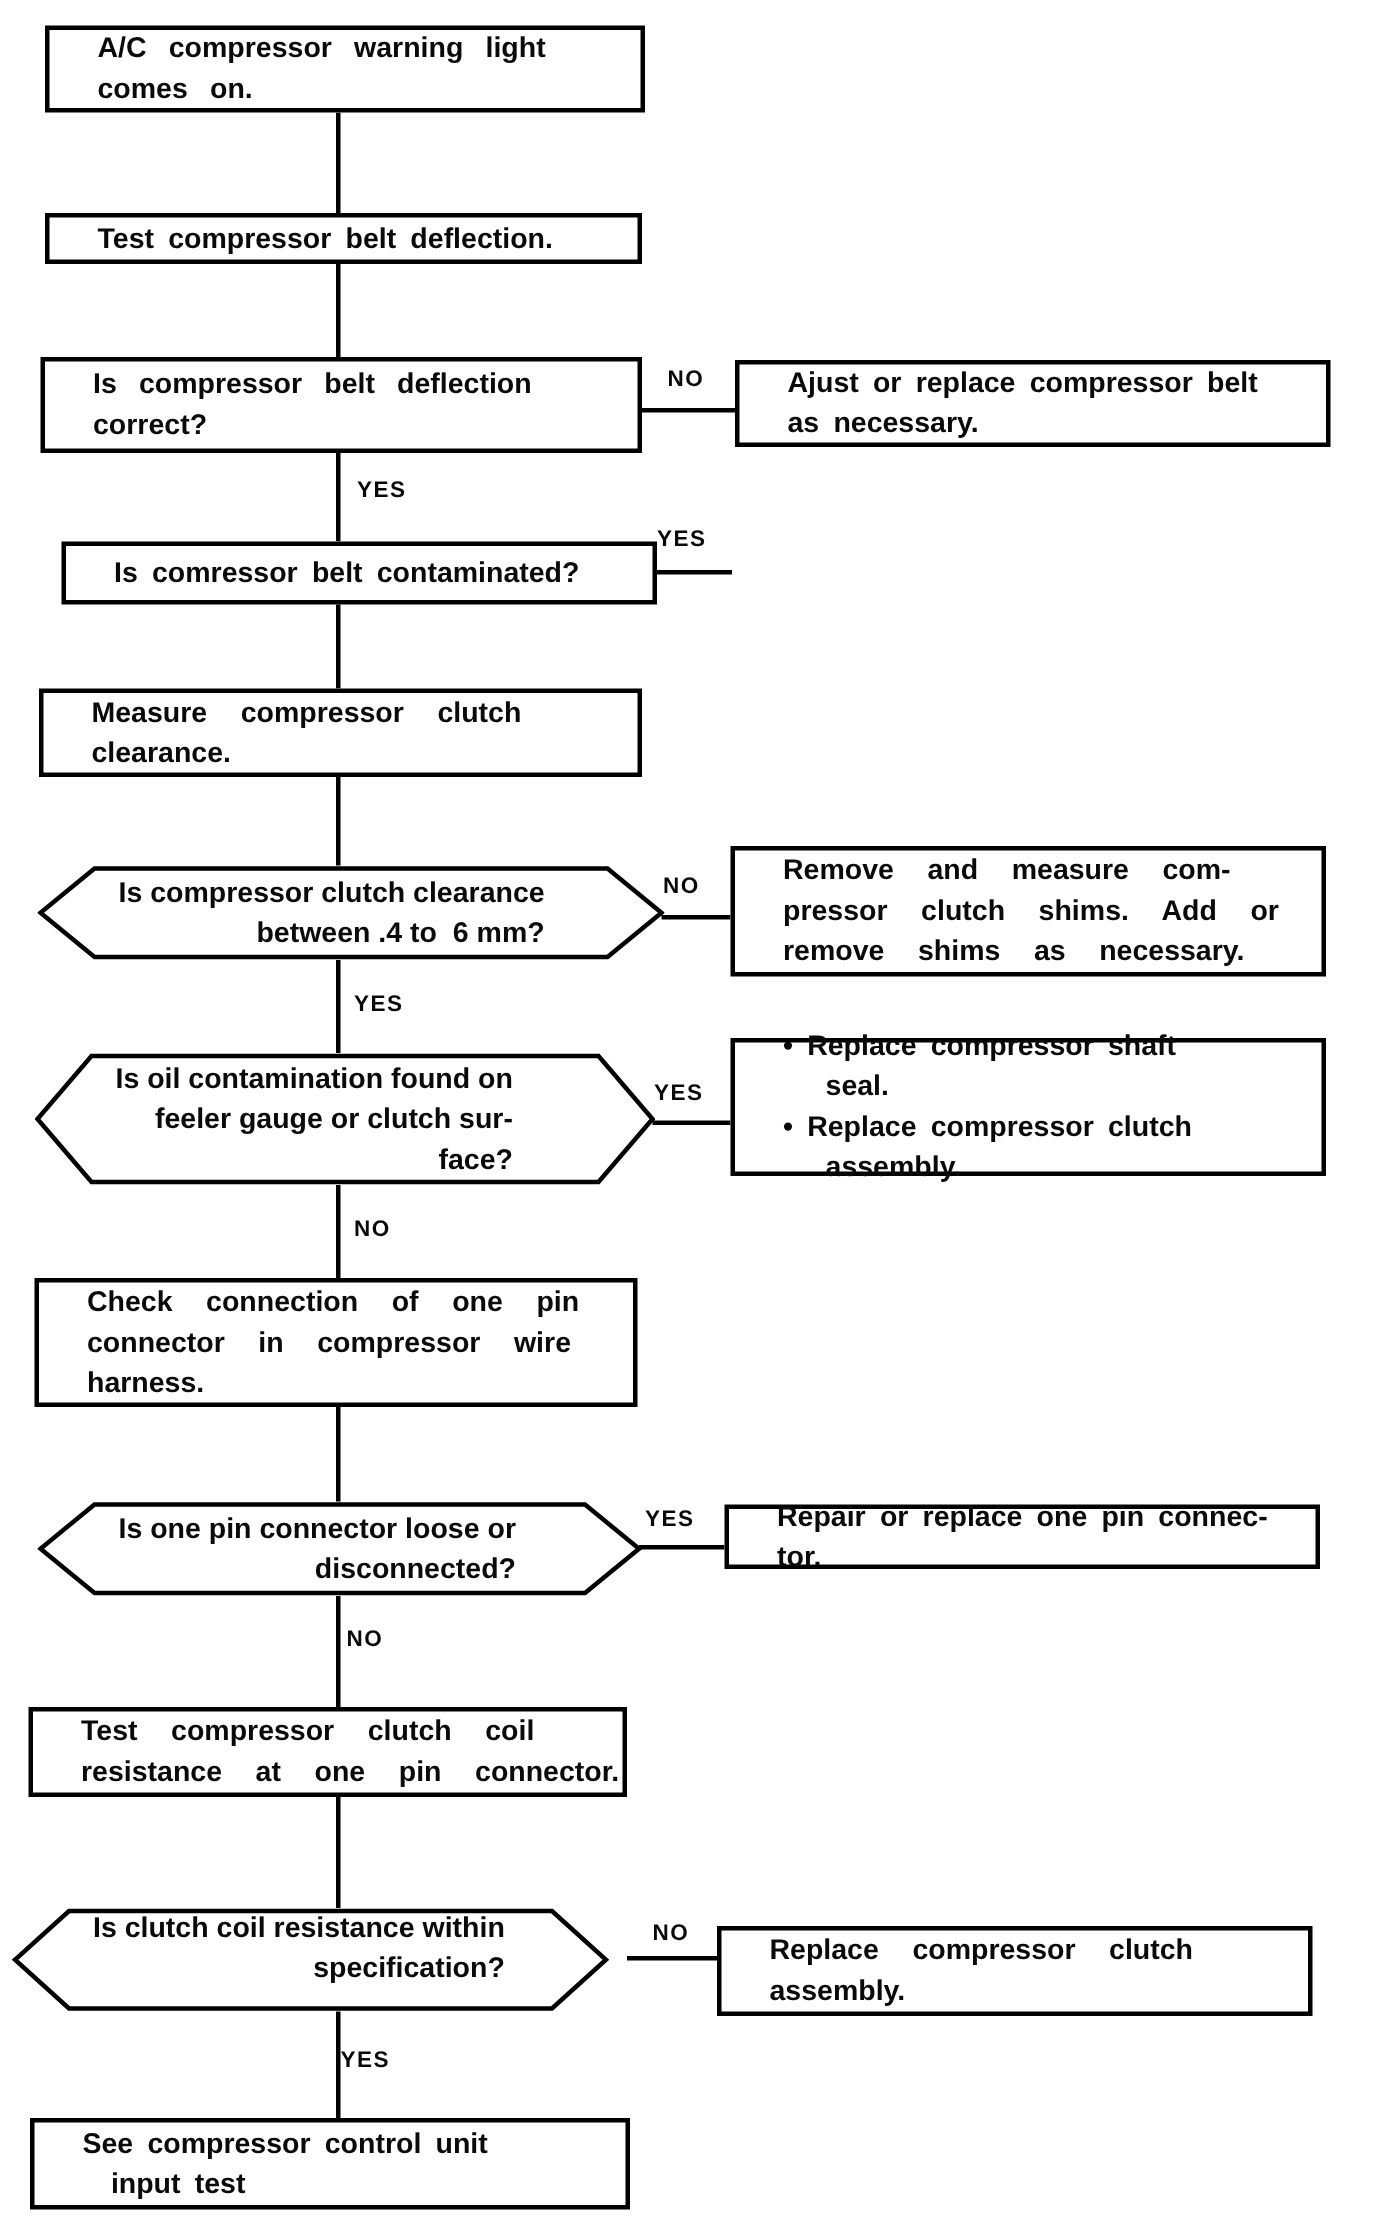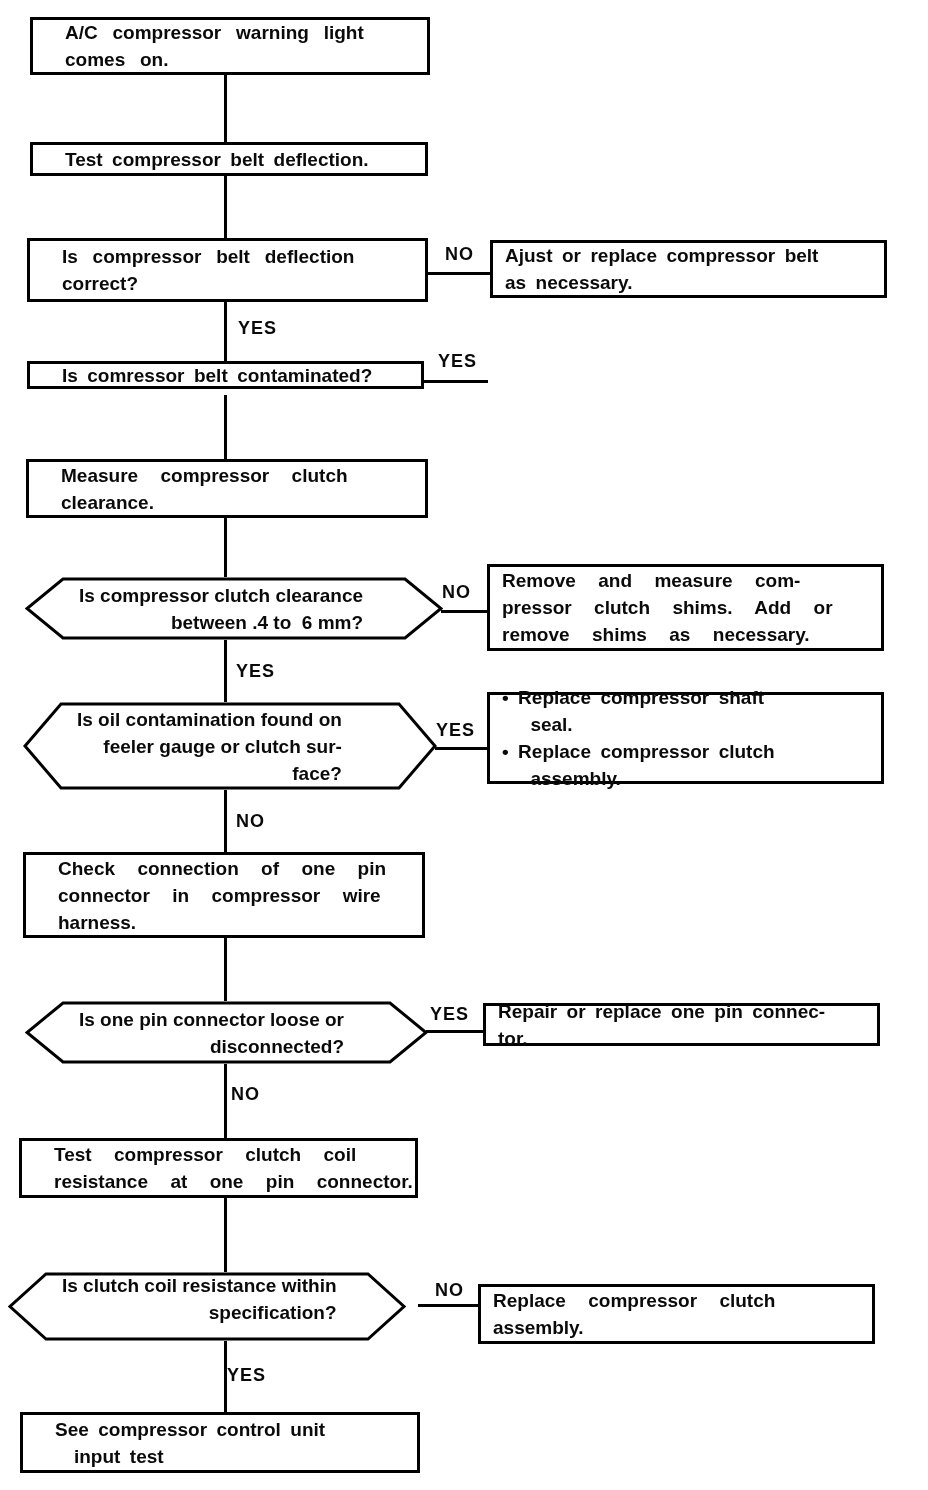--- a/index.html
+++ b/index.html
@@ -20,42 +20,42 @@
     align-items:center;
   }
   .txt{
     white-space:pre;
     font-weight:bold;
     font-size:19px;
     line-height:27px;
     color:#0a0a0a;
   }
   .box .txt{padding-left:32px;}
-  .pl-r .txt{padding-left:12px;}
+  .pl-r .txt{padding-left:32px;}
   
   .sp1 .txt{word-spacing:0.22em;}
   .sp2 .txt{word-spacing:0.5em;}
   .sp3 .txt{word-spacing:0.9em;}
   
   .hex{position:absolute;text-align:right;}
   .hex svg{position:absolute;left:0;top:0;display:block;}
   .hex .txt{
     position:absolute;left:0;top:0;height:100%;width:100%;
     box-sizing:border-box;
     display:flex;align-items:center;
     padding-left:54px;
   }
   
   .vline{position:absolute;width:3px;background:#000;}
   .hline{position:absolute;height:3px;background:#000;}
   
   .lbl{
     position:absolute;
     font-weight:bold;
-    font-size:18px;
+    font-size:15px;
     letter-spacing:1px;
     color:#0a0a0a;
   }
 </style>
 </head>
 <body>
 
 <div class="canvas">
 
   <div class="vline" style="left:224px;top:75px;height:68px"></div>
@@ -84,21 +84,21 @@
   <div class="box sp2" style="left:30px;top:17px;width:400px;height:58px">
     <div class="txt">A/C compressor warning light
 comes on.</div>
   </div>
 
   <div class="box sp2" style="left:27px;top:238px;width:401px;height:64px">
     <div class="txt">Is compressor belt deflection
 correct?</div>
   </div>
 
-  <div class="box sp1" style="left:27px;top:361px;width:397px;height:28px">
+  <div class="box sp1" style="left:41px;top:361px;width:397px;height:42px">
     <div class="txt">Is comressor belt contaminated?</div>
   </div>
 
   <div class="box sp3" style="left:26px;top:459px;width:402px;height:59px">
     <div class="txt">Measure compressor clutch
 clearance.</div>
   </div>
 
   <div class="hex" style="left:25px;top:577px;width:418px;height:63px">
     <svg width="418" height="63" viewBox="0 0 418 63">

